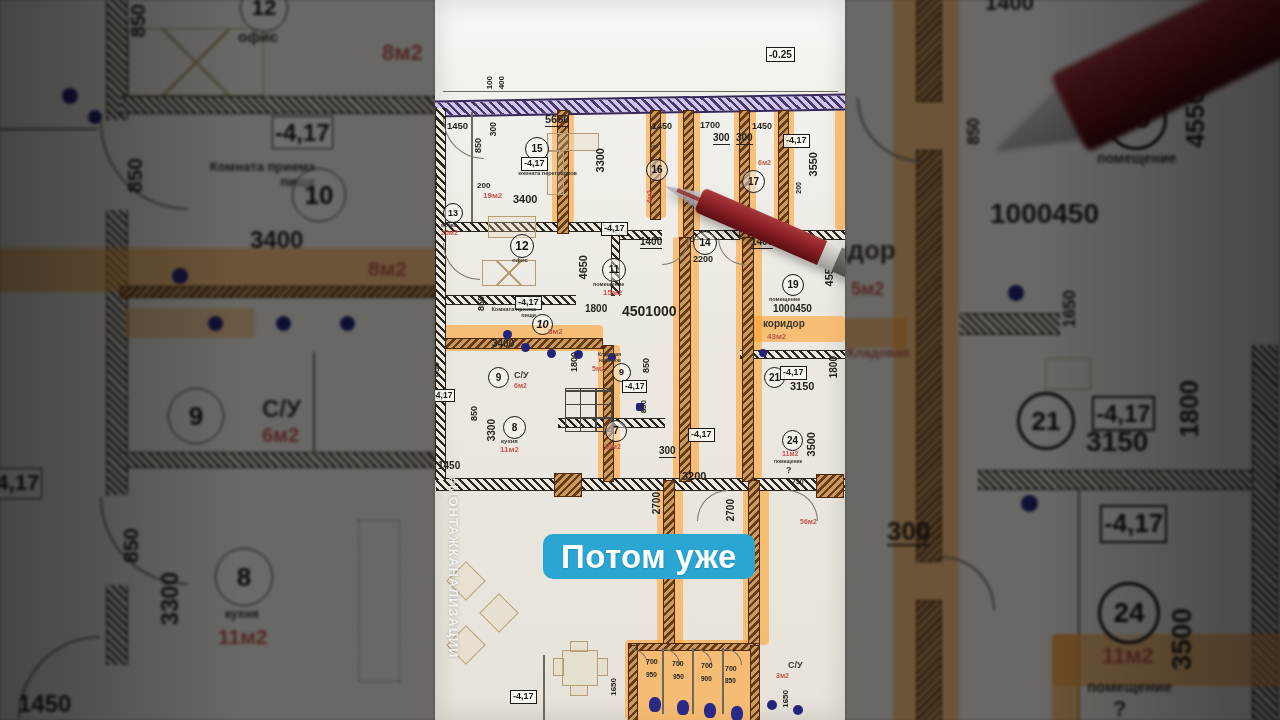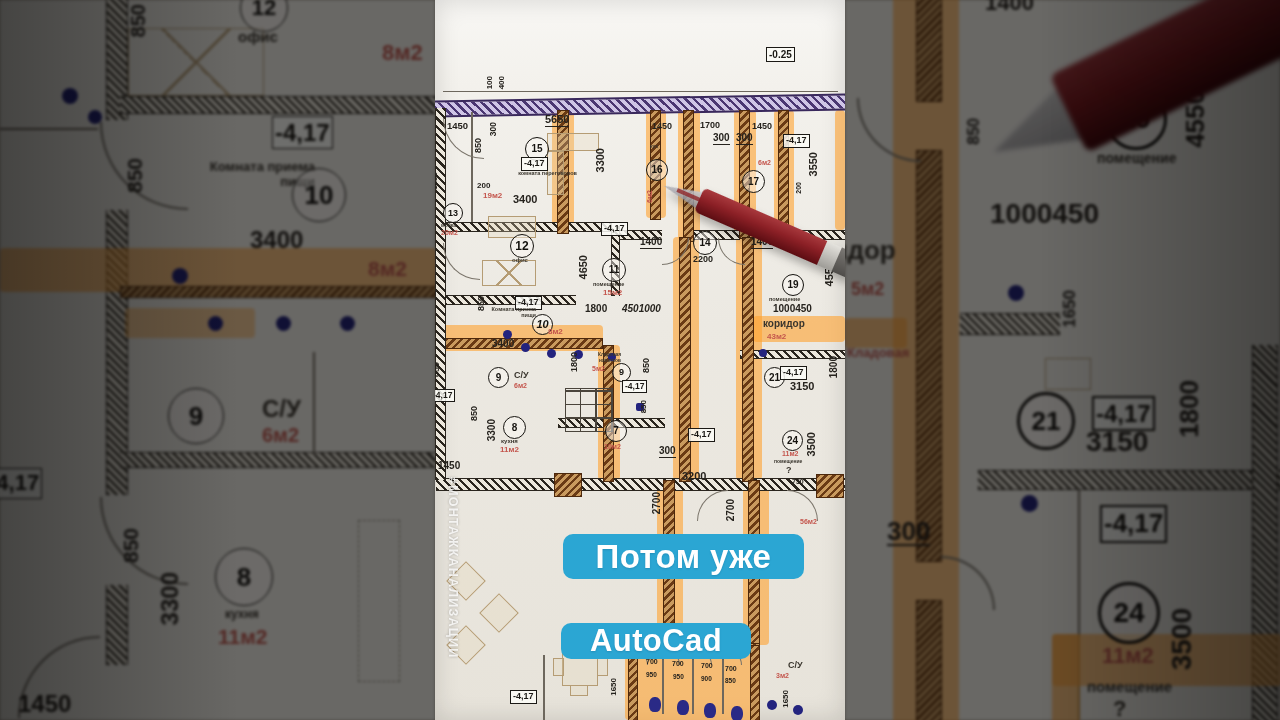--- a/index.html
+++ b/index.html
@@ -278,21 +278,21 @@
     <div class="lbl" style="left:158px;top:281px;font-size:5.5px;">помещение</div>
     <div class="dim red" style="left:168px;top:289px;font-size:8px;">15м2</div>
     <div class="dim rot" style="left:143px;top:255px;font-size:11px;">4650</div>
     <div class="circ" style="left:347px;top:274px;width:20px;height:20px;font-size:10px;">19</div>
     <div class="lbl" style="left:334px;top:296px;font-size:5.5px;">помещение</div>
     <div class="dim rot" style="left:389px;top:262px;font-size:11px;">4550</div>
     <div class="ebox" style="left:80px;top:296px;font-size:9px;">-4,17</div>
     <div class="lbl wrap" style="left:55px;top:306px;width:46px;font-size:5.5px;">Комната приема пищи</div>
     <div class="circ" style="left:97px;top:314px;width:19px;height:19px;font-size:11px;font-style:italic;">10</div>
     <div class="dim" style="left:150px;top:304px;font-size:10px;">1800</div>
-    <div class="dim" style="left:187px;top:304px;font-size:10px;font-style:italic;">4501000</div>
+    <div class="dim" style="left:187px;top:304px;font-size:14px;">4501000</div>
     <div class="dim" style="left:338px;top:304px;font-size:10px;">1000450</div>
     <div class="lbl" style="left:328px;top:318px;font-size:10px;">коридор</div>
     <div class="dim red" style="left:332px;top:333px;font-size:8px;">43м2</div>
     <div class="dim rot" style="left:42px;top:296px;font-size:9px;">850</div>
     <div class="dim" style="left:57px;top:339px;font-size:10px;">3400</div>
     <div class="dim red" style="left:113px;top:328px;font-size:8px;">8м2</div>
     <div class="dim rot" style="left:135px;top:352px;font-size:9px;">1800</div>
     <div class="lbl wrap" style="left:146px;top:352px;width:40px;font-size:4.8px;">Кладовая напитков</div>
     <div class="dim red" style="left:157px;top:365px;font-size:7px;">5м2</div>
     <div class="circ" style="left:53px;top:367px;width:19px;height:19px;font-size:10px;">9</div>
@@ -347,17 +347,16 @@
     <div class="pen" style="left:229px;top:173px;width:204px;height:26px;transform:rotate(23.5deg);transform-origin:4px 13px;filter:drop-shadow(2px 5px 4px rgba(0,0,0,.28));">
       <div class="v" style="left:0;top:4px;width:42px;height:19px;background:linear-gradient(180deg,rgba(205,206,212,.88),rgba(140,140,150,.8));clip-path:polygon(0 55%,100% 0,100% 100%);"></div>
       <div class="v" style="left:14px;top:11px;width:24px;height:4px;background:rgba(140,30,34,.75);"></div>
       <div class="v" style="left:38px;top:0;width:134px;height:26px;background:linear-gradient(180deg,#a8393d 0%,#8c2026 45%,#5c0d12 100%);border-radius:5px 0 0 5px;"></div>
       <div class="v" style="left:172px;top:0;width:16px;height:26px;background:linear-gradient(180deg,#e4e2dd,#9e9c97);"></div>
       <div class="v" style="left:188px;top:0;width:18px;height:26px;background:linear-gradient(180deg,#7b7874,#4f4d4a);"></div>
     </div>
 
     <div class="wm" style="left:25px;top:477px;font-size:12.5px;">#МОНТАЖКАНАЛИЗАЦИИ</div>
 
-    <div class="cap" style="left:128px;top:534px;width:241px;height:45px;font-size:33px;">Потом уже</div>
-    <div class="cap" style="left:126px;top:623px;width:190px;height:36px;font-size:31px;">AutoCad</div>
+    <div class="cap" style="left:108px;top:534px;width:212px;height:45px;font-size:33px;">Потом уже</div>
   </div>
 
 </div>
 
 </body></html>

